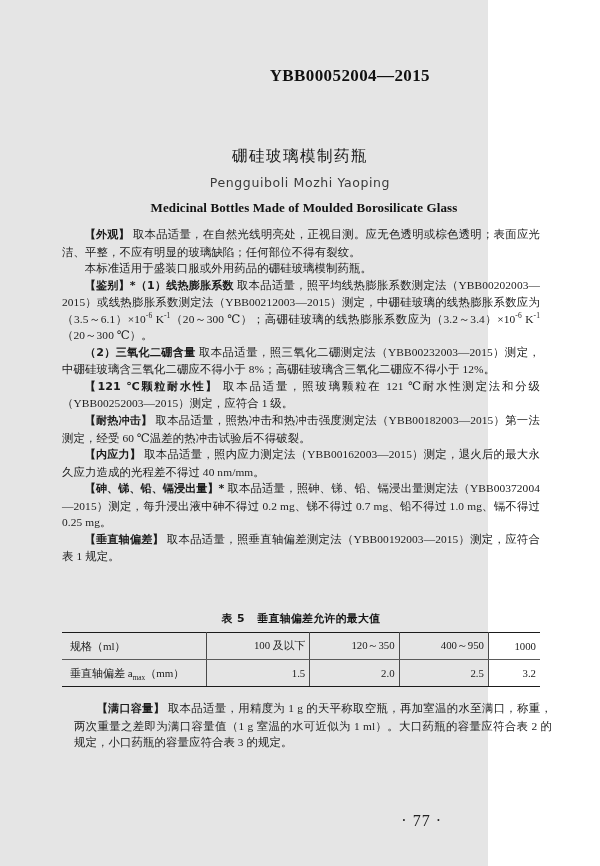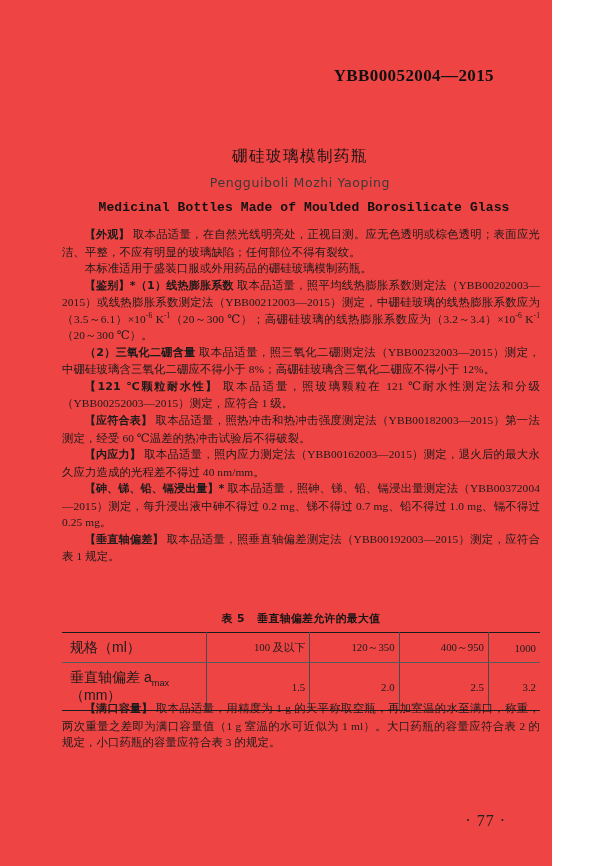--- a/index.html
+++ b/index.html
@@ -11,25 +11,25 @@
     height: 866px;
     background: #ffffff;
     font-family: "Liberation Serif", "DejaVu Serif", serif;
     color: #1a1a1a;
     position: relative;
     overflow: hidden;
   }
   .page {
     position: absolute;
     left: 0; top: 0;
-    width: 552px;
+    width: 488px;
     height: 866px;
     box-sizing: border-box;
     padding: 0;
-    background: #ef4444;
+    background: #e5e5e5;
   }
   .doc-code {
     position: absolute;
     right: 58px;
     top: 66px;
     font-family: "Liberation Serif", "DejaVu Serif", serif;
     font-size: 17px;
     font-weight: bold;
     letter-spacing: 0.4px;
     color: #111;
@@ -52,21 +52,21 @@
   }
   .title-py {
     font-family: "DejaVu Sans", "Liberation Sans", sans-serif;
     font-size: 12.5px;
     font-weight: normal;
     letter-spacing: 0.6px;
     color: #3a3a3a;
     margin: 8px 0 0 0;
   }
   .title-en {
-    font-family: Liberation Mono, monospace;
+    font-family: Liberation Serif, serif;
     font-size: 13px;
     font-weight: bold;
     letter-spacing: 0.1px;
     color: #111;
     margin: 10px 0 0 8px;
   }
   .body-area {
     position: absolute;
     left: 62px;
     top: 226px;
@@ -125,30 +125,30 @@
     padding: 5.5px 4px;
     text-align: right;
     vertical-align: middle;
     color: #1b1b1b;
   }
   table.data td.rowlabel {
     text-align: left;
     padding-left: 8px;
     border-right: 0.9px solid #4a4a4a;
     width: 132px;
-    font-family: Liberation Sans, sans-serif;
-    font-size: 14px;
+    font-family: Liberation Serif, serif;
+    font-size: 11px;
   }
   table.data td.colcell {
     border-right: 0.9px solid #4a4a4a;
   }
   table.data td.colcell.last { border-right: none; font-family: Liberation Serif, serif; }
   .post-table {
     position: absolute;
-    left: 62px;
+    left: 74px;
     top: 700px;
     width: 478px;
   }
   .page-num {
     position: absolute;
     right: 46px;
     bottom: 36px;
     font-size: 16px;
     font-family: "Liberation Serif", "DejaVu Serif", serif;
     color: #222;
@@ -190,21 +190,21 @@
     </p>
 
 
     <p class="para">
       <span class="term">【121 ℃颗粒耐水性】</span>
       <span>取本品适量，照玻璃颗粒在 121 ℃耐水性测定法和分级（YBB00252003—2015）测定，应符合 1 级。</span>
     </p>
 
 
     <p class="para">
-      <span class="term">【应符合表】</span>
+      <span class="term">【耐热冲击】</span>
       <span>取本品适量，照热冲击和热冲击强度测定法（YBB00182003—2015）第一法测定，经受 60 ℃温差的热冲击试验后不得破裂。</span>
     </p>
 
     <p class="para">
       <span class="term">【内应力】</span>
       <span>取本品适量，照内应力测定法（YBB00162003—2015）测定，退火后的最大永久应力造成的光程差不得过 40 nm/mm。</span>
     </p>
 
     <p class="para">
       <span class="term">【砷、锑、铅、镉浸出量】*</span>

